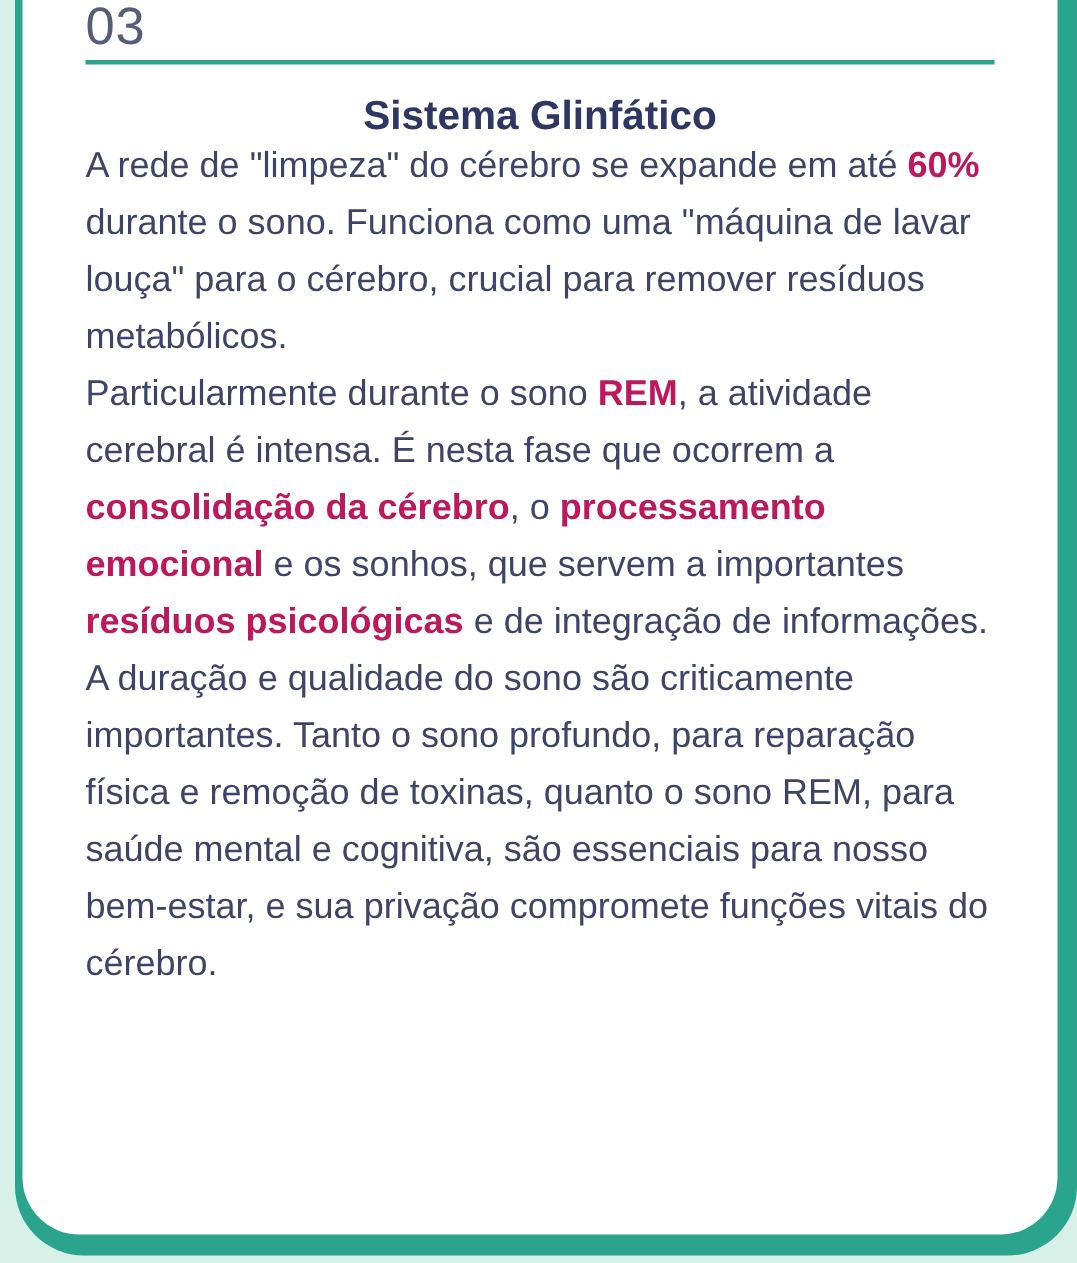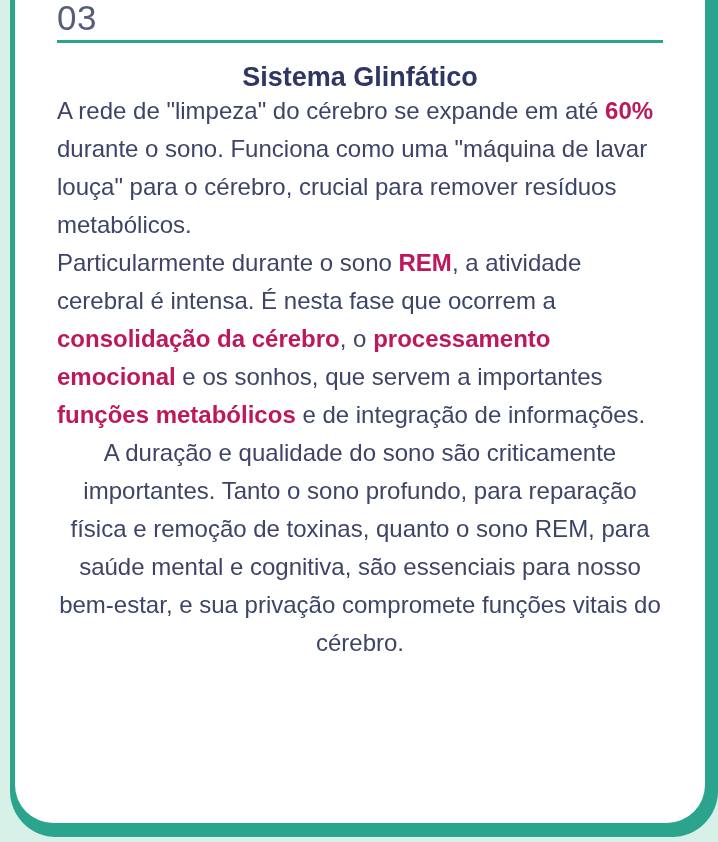--- a/index.html
+++ b/index.html
@@ -61,31 +61,31 @@
     font-size: 24px;
     line-height: 38px;
     color: #3d4467;
   }
   .body-text p strong {
     font-weight: 700;
     color: #be185d;
   }
   .para-1 { margin-top: 21px; }
   .para-2 { margin-top: 40px; }
-  .para-3 { margin-top: 20px; text-align: center; }
+  .para-3 { margin-top: 20px; }
 </style>
 </head>
 <body>
 
 <div class="teal-layer"></div>
 
 <div class="card">
   <div class="content">
     <div class="section-number">03</div>
     <div class="divider"></div>
     <h2 class="section-title">Sistema Glinfático</h2>
     <div class="body-text">
       <p class="para-1">A rede de "limpeza" do cérebro se expande em até <strong>60%</strong> durante o sono. Funciona como uma "máquina de lavar louça" para o cérebro, crucial para remover resíduos metabólicos.</p>
-      <p class="para-2">Particularmente durante o sono <strong>REM</strong>, a atividade cerebral é intensa. É nesta fase que ocorrem a <strong>consolidação da cérebro</strong>, o <strong>processamento emocional</strong> e os sonhos, que servem a importantes <strong>funções metabólicos</strong> e de integração de informações.</p>
+      <p class="para-2">Particularmente durante o sono <strong>REM</strong>, a atividade cerebral é intensa. É nesta fase que ocorrem a <strong>consolidação da cérebro</strong>, o <strong>processamento emocional</strong> e os sonhos, que servem a importantes <strong>resíduos psicológicas</strong> e de integração de informações.</p>
       <p class="para-3">A duração e qualidade do sono são criticamente importantes. Tanto o sono profundo, para reparação física e remoção de toxinas, quanto o sono REM, para saúde mental e cognitiva, são essenciais para nosso bem-estar, e sua privação compromete funções vitais do cérebro.</p>
     </div>
   </div>
 </div>
 
 </body></html>

